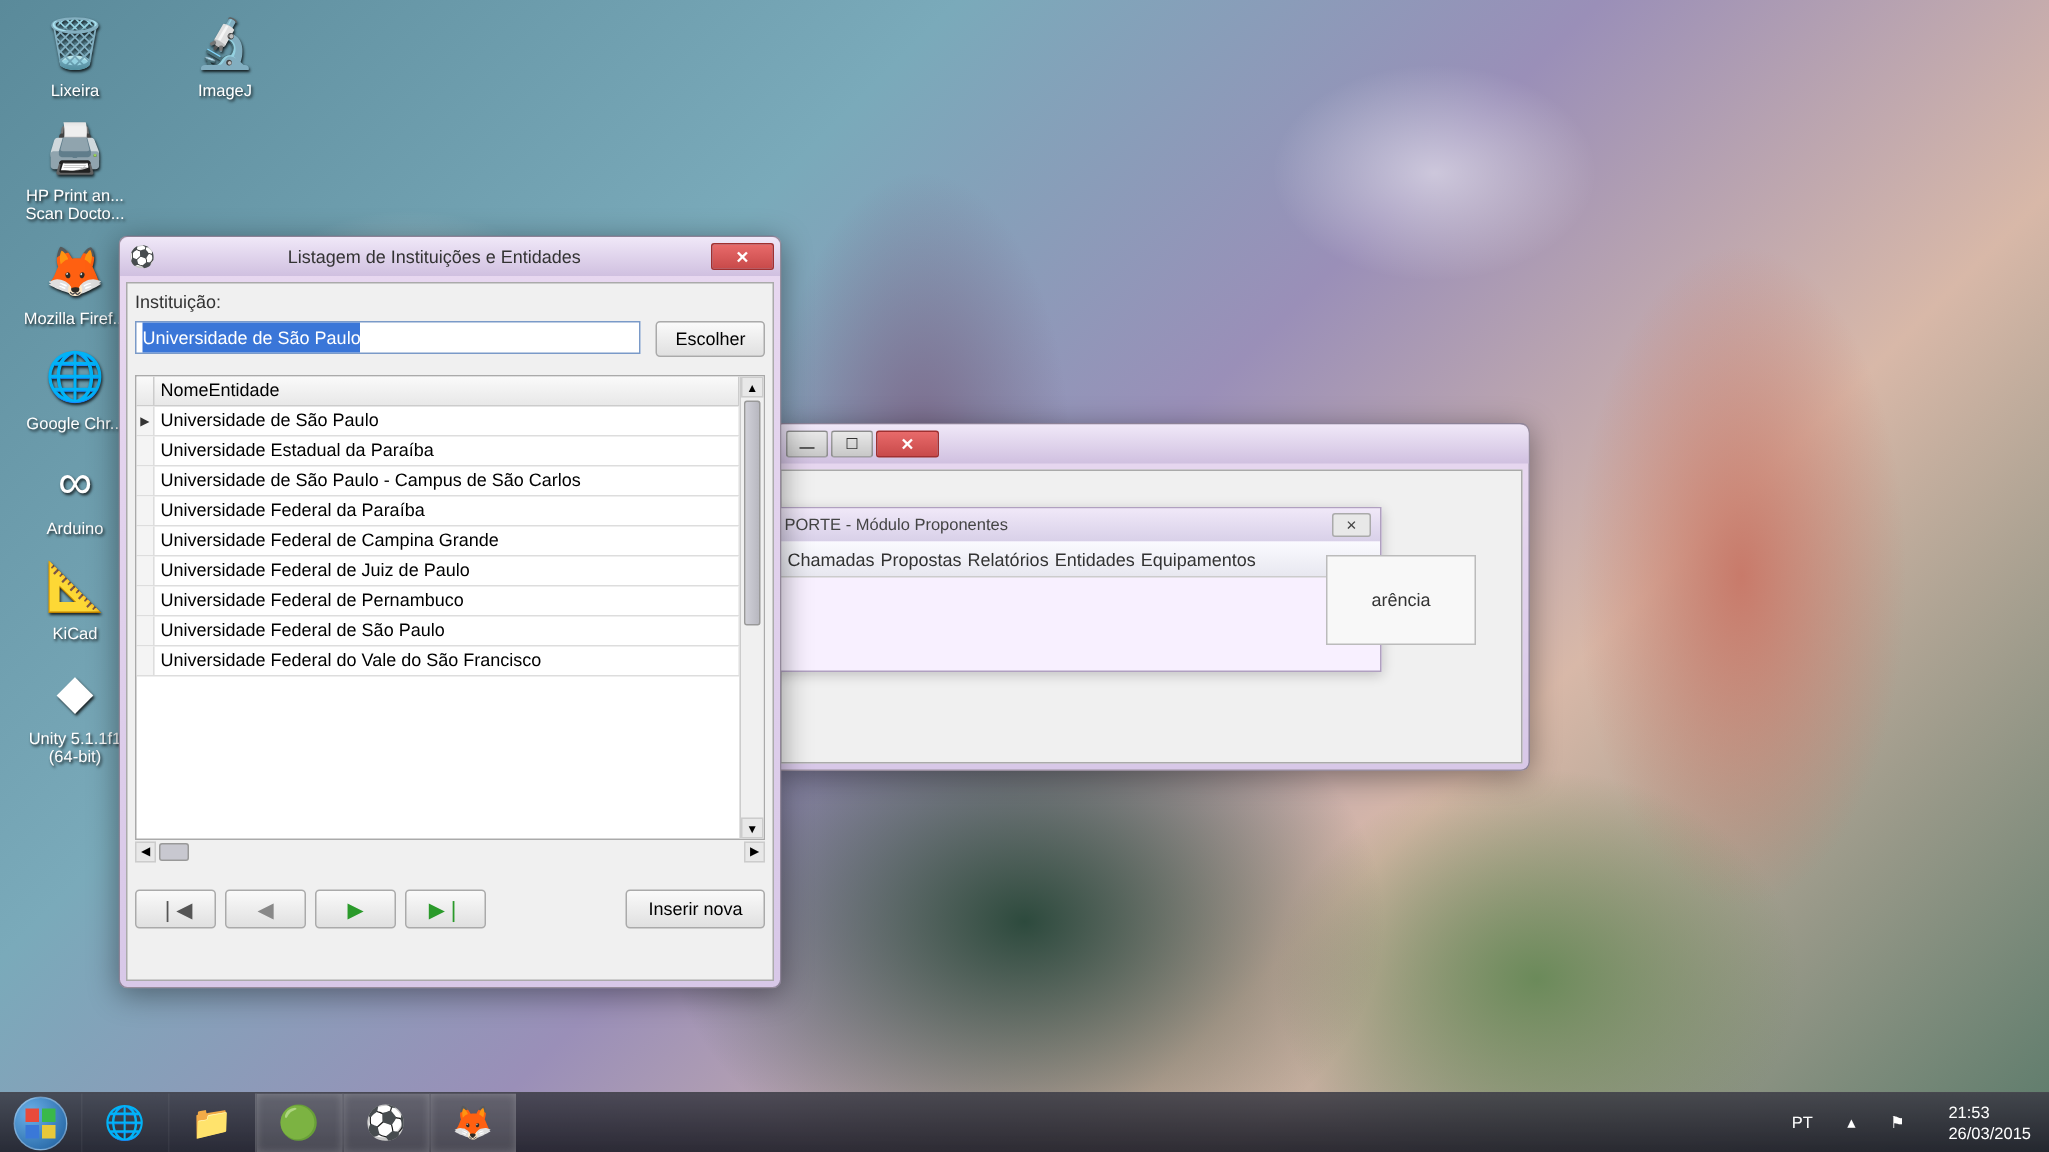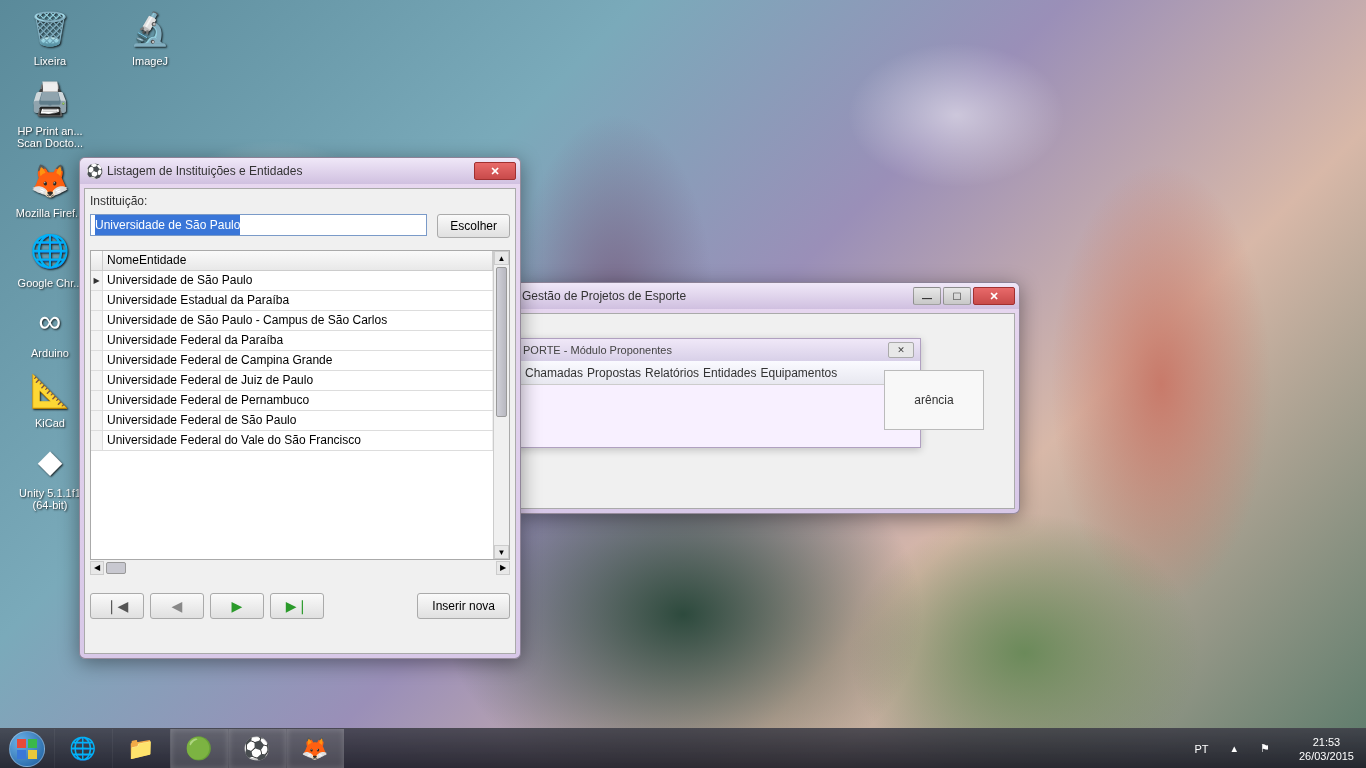--- a/index.html
+++ b/index.html
@@ -50,21 +50,21 @@
       box-shadow: 0 4px 20px rgba(0,0,0,0.4);
     }
     .window .titlebar {
       height: 26px; display: flex; align-items: center;
       padding: 0 4px 0 6px;
       background: linear-gradient(180deg, #f0e8f8 0%, #d0c0e0 100%);
       border-radius: 6px 6px 0 0;
       font-size: 12px; color: #333;
     }
     .titlebar .tb-icon { width: 16px; height: 16px; margin-right: 5px; font-size: 14px; }
-    .titlebar .tb-title { flex: 1; white-space: nowrap; overflow: hidden; }
+    .titlebar .tb-title { flex: 1; white-space: nowrap; overflow: hidden; text-align: center; }
     .tb-controls { display: flex; gap: 0; }
     .tb-btn {
       width: 28px; height: 18px;
       border: 1px solid rgba(0,0,0,0.3);
       background: linear-gradient(180deg, #e8e8e8, #c8c8c8);
       border-radius: 2px; margin-left: 2px;
       display: flex; align-items: center; justify-content: center;
       font-size: 10px; cursor: pointer;
     }
     .tb-btn.close {
@@ -226,21 +226,21 @@
       width: 58px; height: 100%; display: flex;
       align-items: center; justify-content: center;
       font-size: 22px; cursor: pointer;
       border-left: 1px solid rgba(255,255,255,0.05);
     }
     .task-item.active { background: rgba(255,255,255,0.15); box-shadow: inset 0 0 6px rgba(255,255,255,0.2); }
     .systray {
       margin-left: auto; display: flex; align-items: center;
       padding: 0 6px; height: 100%; color: white; font-size: 11px; gap: 23px;
     }
-    .clock { text-align: center; line-height: 14px; padding: 0 6px; }
+    .clock { line-height: 14px; padding: 0 6px; }
   </style>
 </head>
 <body>
 
 <div class="desktop-bg"></div>
 
 <div class="desktop-icons" id="icons-col1">
     <div class="desktop-icon">
       <div class="icon-img">🗑️</div>
       <div>Lixeira</div>
@@ -272,21 +272,20 @@
   </div>
 <div class="desktop-icons-col2" id="icons-col2">
     <div class="desktop-icon">
       <div class="icon-img">🔬</div>
       <div>ImageJ</div>
     </div>
   </div>
 
 <div class="window back-window">
   <div class="titlebar">
-    <span class="tb-title">Gestão de Projetos de Esporte</span>
     <div class="tb-controls">
       <div class="tb-btn min"></div>
       <div class="tb-btn max"></div>
       <div class="tb-btn close"></div>
     </div>
   </div>
   <div class="client">
     <div class="mid-child">
       <div class="mc-title">
         <span>PORTE - Módulo Proponentes</span>

